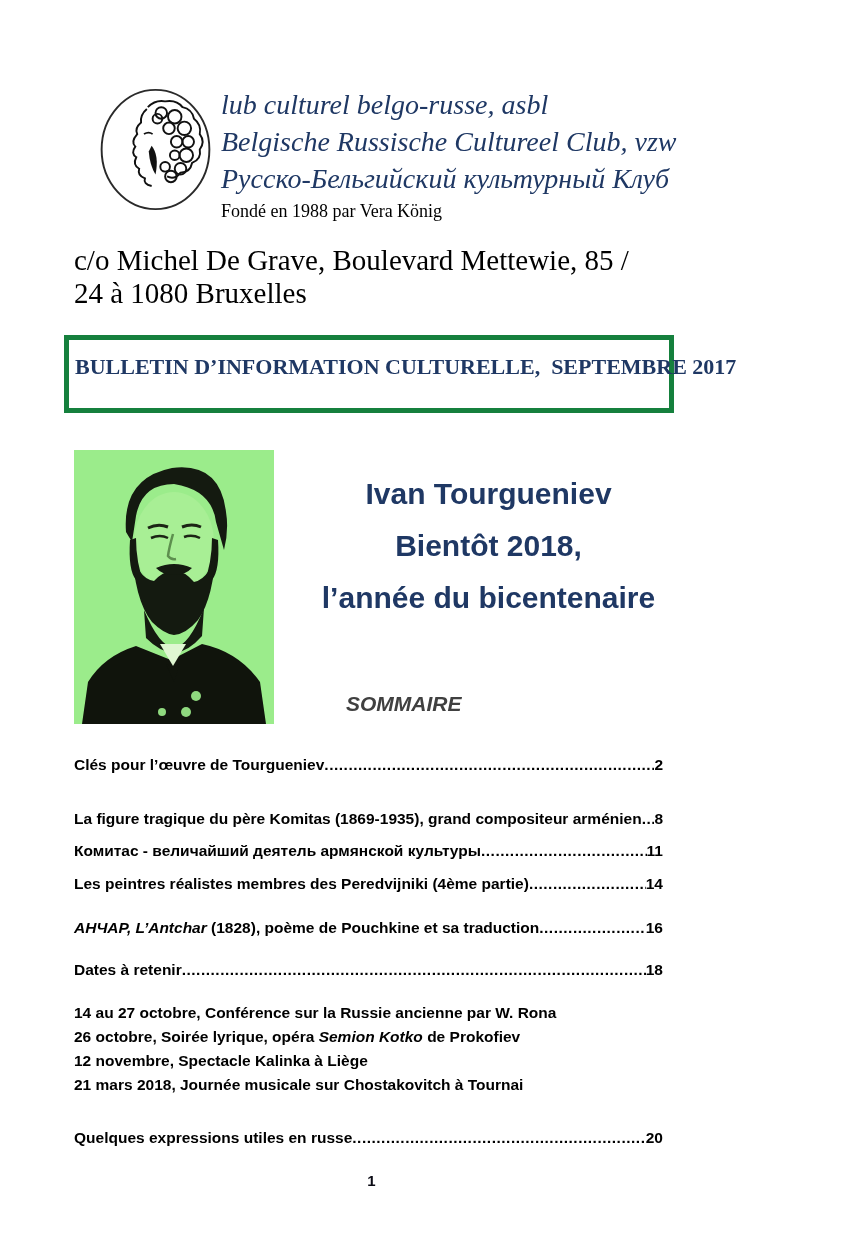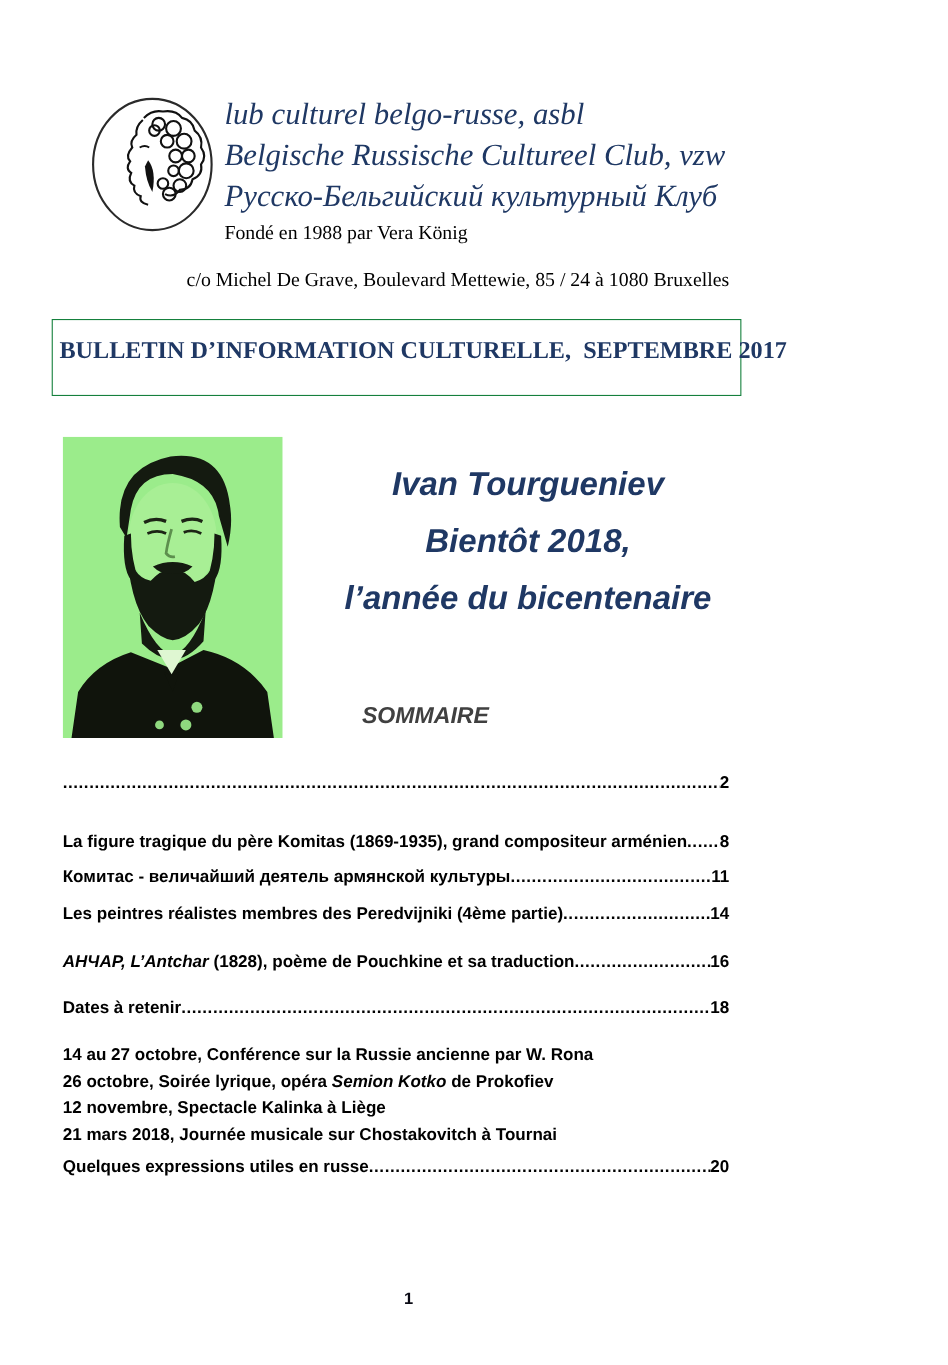--- a/index.html
+++ b/index.html
@@ -1,55 +1,55 @@
 <!DOCTYPE html>
 <html><head>
 <meta charset="utf-8">
 <style>
   html,body{margin:0;padding:0;background:#ffffff;}
   .page{
     width:743px;height:1241px;position:relative;background:#fff;
-    box-sizing:border-box;padding:0 80px 0 57px;overflow:hidden;
+    box-sizing:border-box;padding:0 80px 0 74px;overflow:hidden;
     font-family:"Liberation Serif",serif;color:#000;
   }
   
   .masthead{display:flex;gap:7px;margin-top:86px;padding-left:23px;align-items:flex-start;}
   .logo{flex:none;}
   .logo svg{display:block;}
   .club-line{font-style:italic;font-size:28px;line-height:37px;color:#1f3864;white-space:nowrap;}
   .founded{font-size:18px;line-height:24px;color:#000;margin-top:2px;}
   
-  .address{font-size:18px;text-align:right;margin-top:21px;}
+  .address{font-size:29px;text-align:left;margin-top:21px;}
   
-  .banner{border:1px solid #15803d;margin:25px -11px 0 -10px;padding:14px 6px 28px;text-align:center;}
+  .banner{border:5px solid #15803d;margin:25px -11px 0 -10px;padding:14px 6px 28px;text-align:center;}
   .banner-title{font-weight:bold;font-size:22px;color:#1f3864;white-space:pre;}
   
   .feature{display:flex;margin-top:37px;}
   .portrait{width:200px;height:274px;flex:none;}
   .portrait svg{display:block;}
   .feature-right{flex:1;padding-left:40px;}
   .feature-heading{font-family:"Liberation Sans",sans-serif;font-weight:bold;
-    font-size:30px;line-height:52px;color:#1f3864;text-align:center;margin:18px 0 0;font-style:italic;}
+    font-size:30px;line-height:52px;color:#1f3864;text-align:center;margin:18px 0 0;}
   .sommaire{font-family:"Liberation Sans",sans-serif;font-weight:bold;
     font-size:21px;color:#404040;margin:68px 0 0 32px;font-style:italic;}
   
   .toc{margin-top:30px;}
   .toc-line{display:flex;align-items:baseline;
     font-family:"Liberation Sans",sans-serif;font-weight:bold;
     font-size:15.5px;line-height:22px;color:#000;}
   .toc-line .leader{flex:1 1 0;min-width:0;overflow:hidden;white-space:nowrap;letter-spacing:.5px;}
   .toc-line .pg{flex:none;}
   .it{font-style:italic;}
   .mb32{margin-bottom:32px}.mb10{margin-bottom:10px}.mb11{margin-bottom:11px}
   .mb22{margin-bottom:22px}.mb20{margin-bottom:20px}
   
   .events{margin-top:20px;}
   .event-line{font-family:"Liberation Sans",sans-serif;font-weight:bold;
     font-size:15.5px;line-height:24px;color:#000;}
-  .toc-last{margin-top:6px;}
+  .toc-last{margin-top:30px;}
   
   .footer{position:absolute;left:0;right:0;bottom:52px;text-align:center;
     font-family:"Liberation Sans",sans-serif;font-weight:bold;font-size:15px;color:#0a0a14;}
 </style>
 </head>
 <body>
 
 <div class="page">
 
   <header class="masthead">
@@ -117,20 +117,21 @@
         <div>Ivan Tourgueniev</div>
         <div>Bientôt 2018,</div>
         <div>l’année du bicentenaire</div>
       </h1>
       <div class="sommaire">SOMMAIRE</div>
     </div>
   </section>
 
   <section class="toc">
     <div class="toc-line mb32">
+      <span class="toc-title">Clés pour l’œuvre de Tourgueniev</span>
       <span class="leader">......................................................................................................................................................................</span>
       <span class="pg">2</span>
     </div>
     <div class="toc-line mb10">
       <span class="toc-title">La figure tragique du père Komitas (1869-1935), grand compositeur arménien</span>
       <span class="leader">......................................................................................................................................................................</span>
       <span class="pg">8</span>
     </div>
     <div class="toc-line mb11">
       <span class="toc-title">Комитас - величайший деятель армянской культуры</span>

